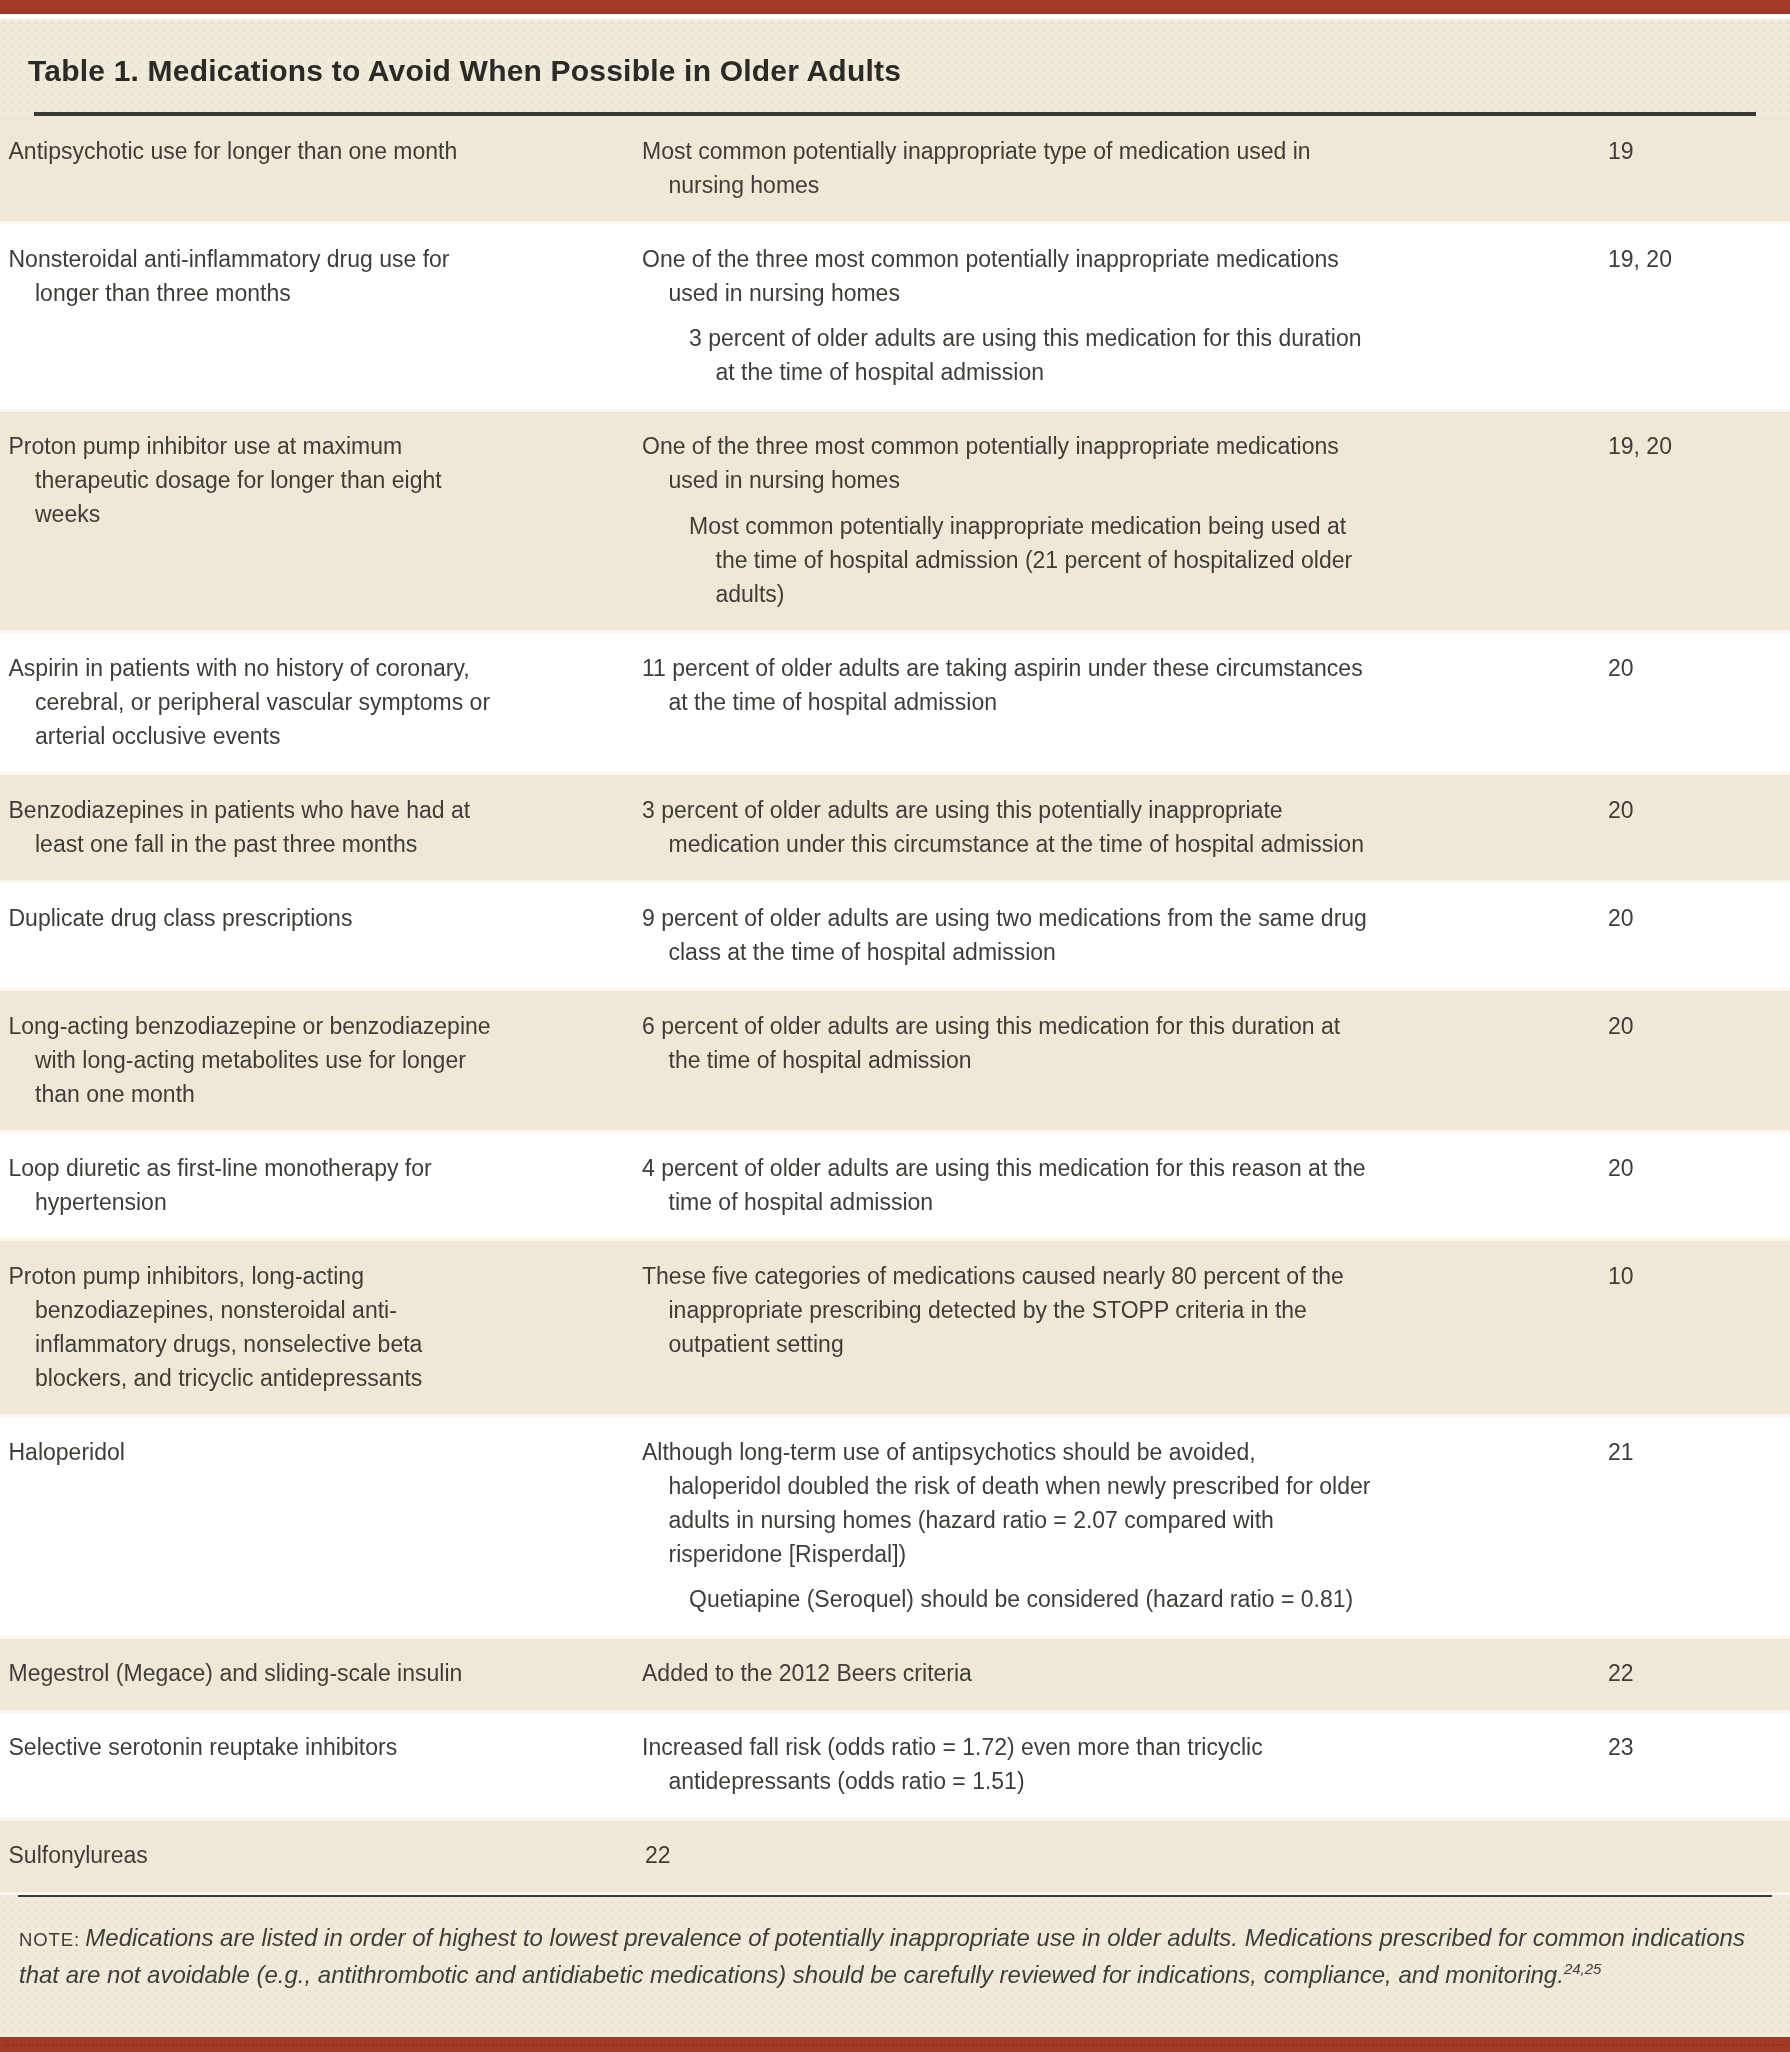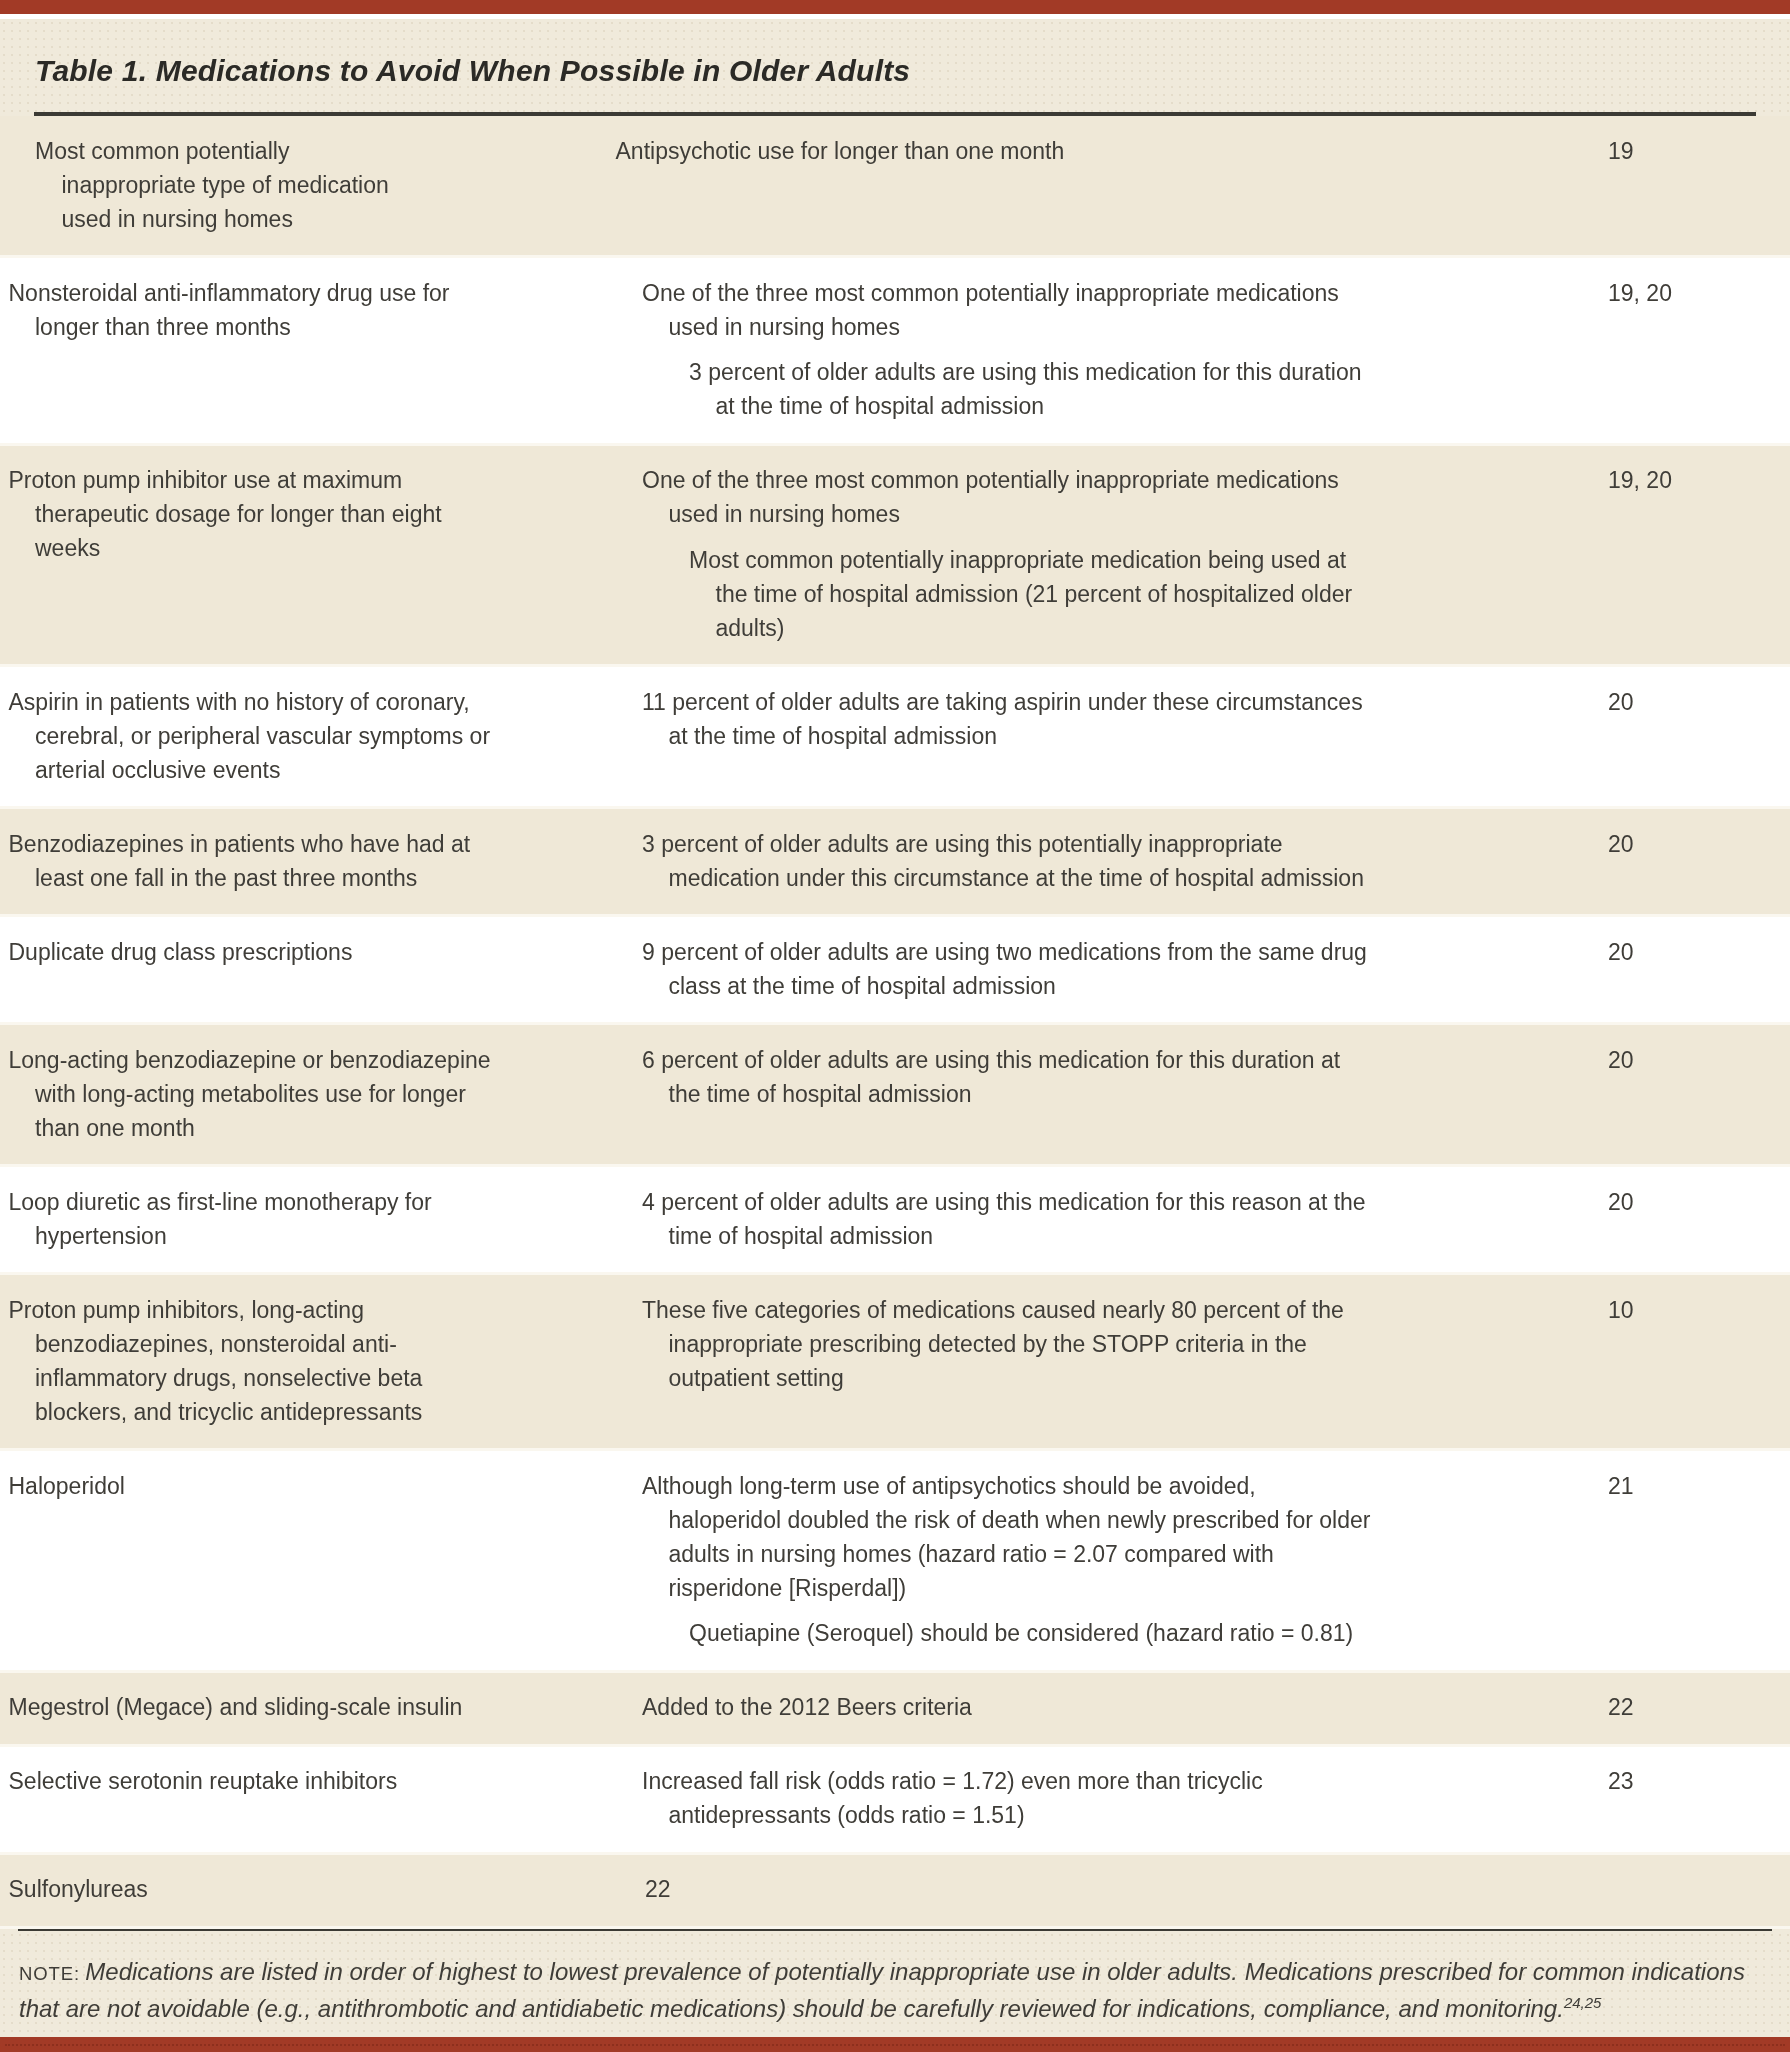--- a/index.html
+++ b/index.html
@@ -26,24 +26,23 @@
   }
   .content {
     position: absolute; top: 19.4px; bottom: 16px; left: 0; right: 0;
     background-color: #F0EADB;
     background-image: radial-gradient(rgba(170,150,110,0.16) 0.9px, transparent 1.4px);
     background-size: 8px 8px;
     color: #3F3D38;
     overflow: hidden;
   }
   .title {
-    margin: 35px 35px 0 35px;
+    margin: 35px 35px 0 28px;
     font-size: 30px; font-weight: bold; color: #2B2A26;
     letter-spacing: 0.2px;
-    font-style: italic;
   }
   .rule {
     border: 0; border-top: 2.6px solid #3B3A34;
     margin: 24px 34px 0 34px;
   }
   .grid-row {
     display: grid;
     grid-template-columns: 607px 963px auto;
   }
   .col-head { font-style: italic; font-size: 24px; padding-top: 23px; padding-bottom: 19.4px; color: #3A3833; }
@@ -77,24 +76,24 @@
   <div class="accent-bar top"></div>
 
   <div class="content">
     <div class="title">Table 1. Medications to Avoid When Possible in Older Adults</div>
     <hr class="rule">
 
     <hr class="rule" style="margin-top:0;">
 
     <div class="tbody">
         <div class="grid-row row shaded">
+          <div class="cell med hang">Antipsychotic use for longer than one month</div>
           <div class="cell com">
             <p class="hang">Most common potentially inappropriate type of medication used in nursing homes</p>
           </div>
-          <div class="cell med hang">Antipsychotic use for longer than one month</div>
           <div class="cell ref">19</div>
         </div>
         <div class="grid-row row plain">
           <div class="cell med hang">Nonsteroidal anti-inflammatory drug use for longer than three months</div>
           <div class="cell com">
             <p class="hang">One of the three most common potentially inappropriate medications used in nursing homes</p>
             <p class="hang">3 percent of older adults are using this medication for this duration at the time of hospital admission</p>
           </div>
           <div class="cell ref">19, 20</div>
         </div>

